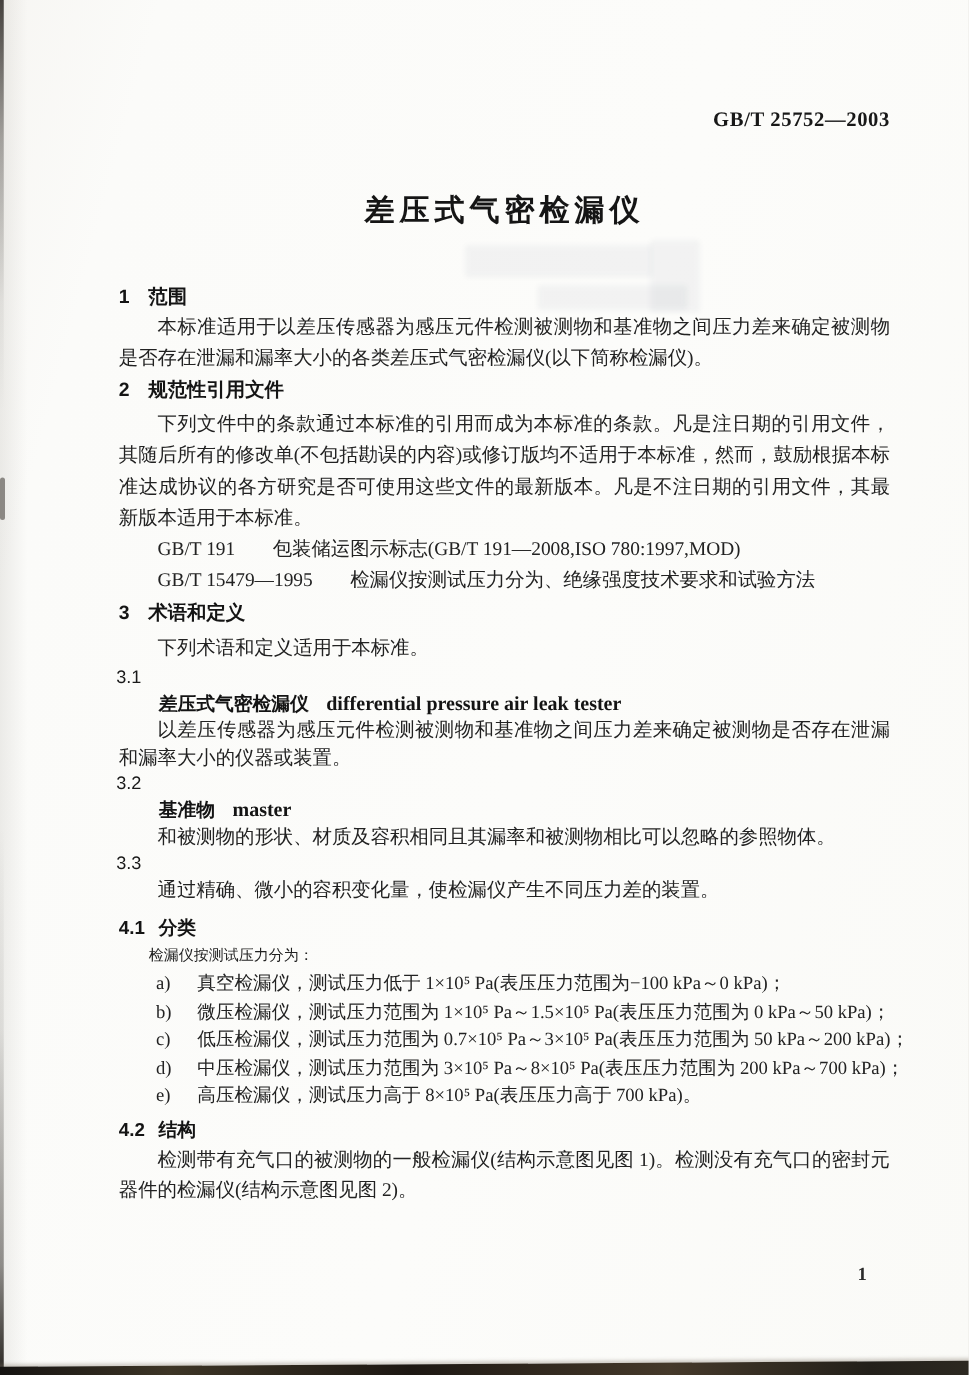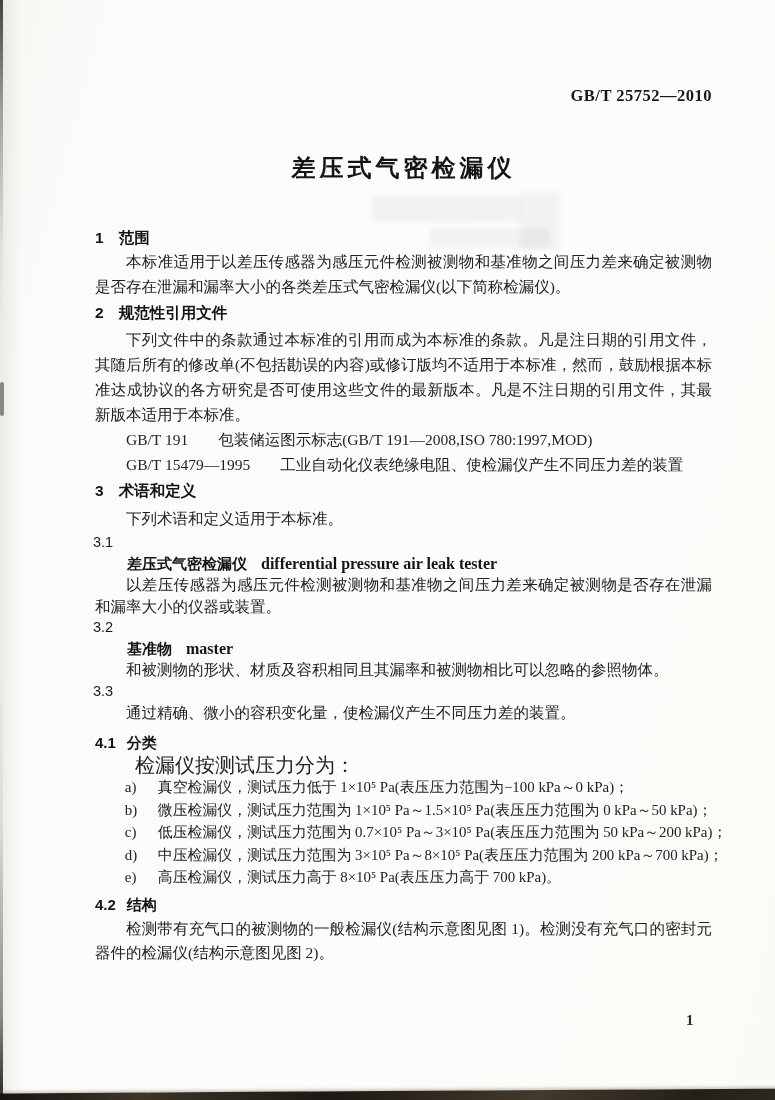--- a/index.html
+++ b/index.html
@@ -76,21 +76,21 @@
   .term-en {
     font-family:"Liberation Serif","DejaVu Serif",serif;
     font-weight:bold; font-size:16px; color:#141414;
   }
   .term-def {
     margin:0; font-size:15.5px; line-height:21.5px;
     text-align:justify; text-indent:2em; color:#222;
   }
   .s4-head { margin-top:9px; }
   .s41-head { margin-top:9px; }
-  .s41-intro { margin-top:1px; font-size:20px; line-height:21px; text-indent:2em; color:#222; }
+  .s41-intro { margin-top:1px; font-size:12px; line-height:21px; text-indent:2em; color:#222;font-family:Liberation Mono, monospace; }
   .cls-item {
     display:flex; margin-left:2em; line-height:22.5px;
     font-size:14.9px; white-space:nowrap; color:#222;
   }
   .cls-item .lbl { width:33px; flex:0 0 33px; }
   .s42-head { margin-top:5px; }
   .s42-body { margin-top:1px; line-height:24px; }
   
   .page-num {
     position:absolute; left:686px; top:1012px;
@@ -129,40 +129,40 @@
   .g2 { left:430px; top:228px; width:120px; height:20px; border-radius:3px; }
   .g3 { left:520px; top:192px; width:40px;  height:58px; border-radius:3px; }
 </style>
 </head>
 <body>
 
 <div class="page">
 
   <div class="content">
 
-    <div class="std-code">GB/T 25752—2010</div>
+    <div class="std-code">GB/T 25752—2003</div>
 
     <div class="doc-title">差压式气密检漏仪</div>
 
     <div class="h2 s1-head">
       <span class="num">1</span><span>范围</span>
     </div>
     <p class="para mt0">本标准适用于以差压传感器为感压元件检测被测物和基准物之间压力差来确定被测物是否存在泄漏和漏率大小的各类差压式气密检漏仪(以下简称检漏仪)。</p>
 
     <div class="h2 s2-head">
       <span class="num">2</span><span>规范性引用文件</span>
     </div>
     <p class="para s2-body">下列文件中的条款通过本标准的引用而成为本标准的条款。凡是注日期的引用文件，其随后所有的修改单(不包括勘误的内容)或修订版均不适用于本标准，然而，鼓励根据本标准达成协议的各方研究是否可使用这些文件的最新版本。凡是不注日期的引用文件，其最新版本适用于本标准。</p>
     <div class="ref-line">
       <span>GB/T 191</span>
       <span>包装储运图示标志(GB/T 191—2008,ISO 780:1997,MOD)</span>
     </div>
     <div class="ref-line">
       <span>GB/T 15479—1995</span>
-      <span>工业自动化仪表绝缘电阻、使检漏仪产生不同压力差的装置</span>
+      <span>检漏仪按测试压力分为、绝缘强度技术要求和试验方法</span>
     </div>
 
     <div class="h2 s3-head">
       <span class="num">3</span><span>术语和定义</span>
     </div>
     <p class="para s3-intro">下列术语和定义适用于本标准。</p>
 
     <div class="terms">
       <div>
         <div class="term-num">3.1</div>

